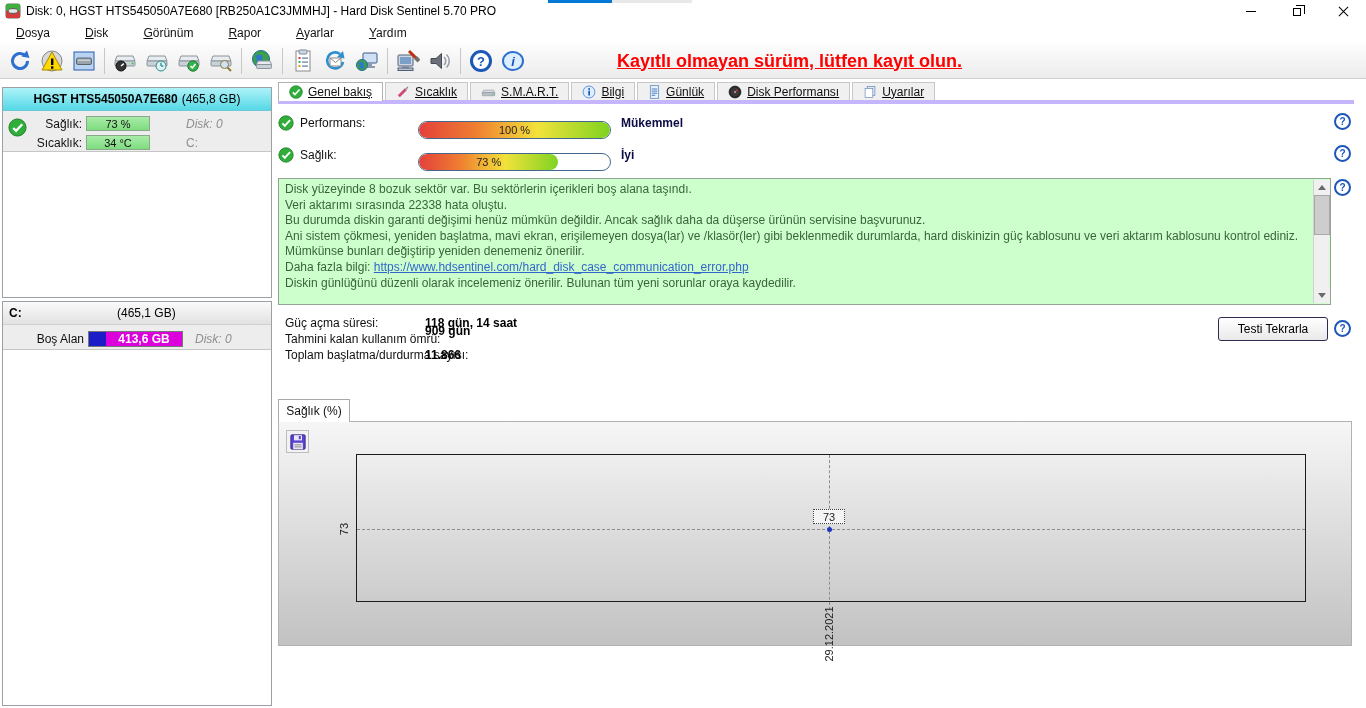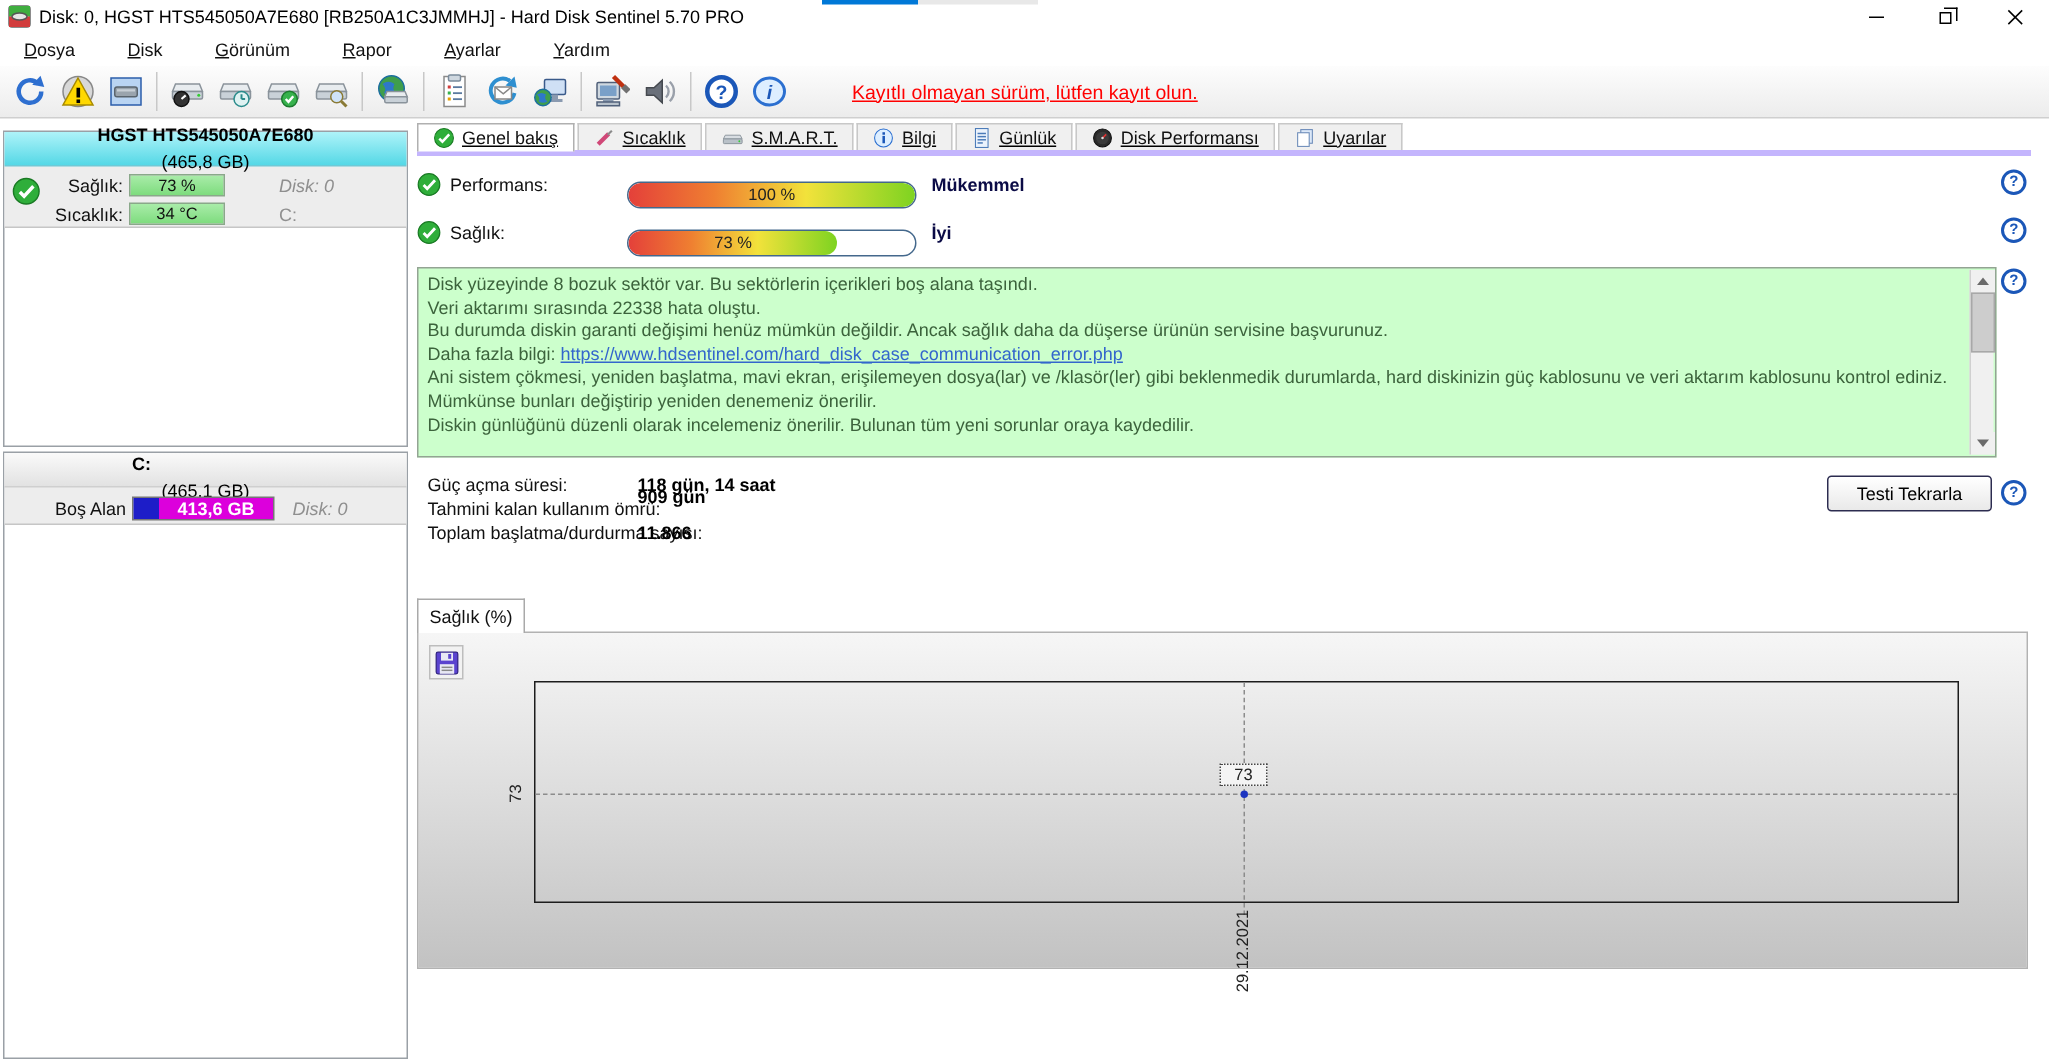--- a/index.html
+++ b/index.html
@@ -26,34 +26,34 @@
   
   .menubar { position:absolute; left:0; top:22px; width:1366px; height:22px; background:#fff; padding-left:8px; display:flex; align-items:center; gap:15px; }
   .menu-item { display:inline-block; padding:2px 12px 2px 8px; font-size:12px; color:#111; }
   .menu-item::first-letter { text-decoration:underline; }
 
   
   .toolbar { position:absolute; left:0; top:44px; width:1366px; height:35px; background:linear-gradient(#fdfdfd,#ececec); border-bottom:1px solid #cfcfcf; display:flex; align-items:center; padding-left:4px; }
   .tb { width:32px; height:30px; display:flex; align-items:center; justify-content:center; position:relative; }
   .tb svg { display:block; }
   .tsep { width:1px; height:26px; background:#c8c8c8; margin:0 4px; }
-  .register-notice { margin-left:39px; font-size:13px; font-weight:normal; color:#ff0000; text-decoration:underline; white-space:nowrap; }
+  .register-notice { margin-left:88px; font-size:18px; font-weight:bold; color:#ff0000; text-decoration:underline; white-space:nowrap; }
   .help-circle { border-radius:50%; border:3px solid #1b57b8; background:#fff; color:#1b57b8; font-weight:bold; display:flex; align-items:center; justify-content:center; }
   .help-lg { width:22px; height:22px; font-size:13px; }
   .help-sm { position:absolute; width:17px; height:17px; font-size:10px; border-width:2px; }
   .info-bubble { width:22px; height:20px; border-radius:50%; border:2px solid #2b6fd0; background:#ddeeff; color:#1b57b8; font-weight:bold; font-style:italic; font-size:13px; display:flex; align-items:center; justify-content:center; }
 
   
   .listbox { position:absolute; left:2px; width:270px; background:#fff; border:1px solid #9aa0a6; }
   .disk-listbox { top:87px; height:211px; }
   .part-listbox { top:301px; height:405px; }
   .list-item { background:#ededed; border-bottom:1px solid #c6c6c6; position:relative; }
   .disk-item { height:64px; }
   .part-item { height:48px; }
-  .item-header { height:23px; display:flex; align-items:center; justify-content:center; font-size:12px; gap:4px;flex-direction:column; }
+  .item-header { height:23px; display:flex; align-items:center; justify-content:center; font-size:12px; gap:4px; }
   .hdr-cyan { background:linear-gradient(#aef3f9,#55d8e6); border-bottom:1px solid #6fc9d6; }
   .hdr-gray { background:linear-gradient(#fafafa,#e2e2e2); border-bottom:1px solid #cfcfcf; justify-content:flex-start; }
   .hdr-model { font-weight:bold; }
   .side-check { position:absolute; left:5px; top:30px; width:19px; height:19px; }
   .srow { position:absolute; left:0; width:100%; height:17px; display:flex; align-items:center; font-size:12px; }
   .srow-label { width:83px; text-align:right; padding-right:4px; color:#111; }
   .side-bar { width:64px; height:15px; background:linear-gradient(#a9eca9,#7edc7e); border:1px solid #8aa88a; display:flex; align-items:center; justify-content:center; font-size:11px; color:#111; }
   .srow-right { margin-left:36px; color:#8f8f8f; font-size:12px; }
   .italic { font-style:italic; }
   .part-hdr-name { font-weight:bold; font-size:12px; padding-left:6px; width:110px; }
@@ -390,22 +390,22 @@
       <div class="meter-fill" style="width: 73%;">73 %</div>
     </div>
     <span class="ov-status">İyi</span>
   </div>
   <div class="help-circle help-sm" style="left:1334px; top:145px;">?</div>
 
   <div class="msgbox">
     <div class="msg-line">Disk yüzeyinde 8 bozuk sektör var. Bu sektörlerin içerikleri boş alana taşındı.</div>
     <div class="msg-line">Veri aktarımı sırasında 22338 hata oluştu.</div>
     <div class="msg-line">Bu durumda diskin garanti değişimi henüz mümkün değildir. Ancak sağlık daha da düşerse ürünün servisine başvurunuz.</div>
+    <div class="msg-line">Ani sistem çökmesi, yeniden başlatma, mavi ekran, erişilemeyen dosya(lar) ve /klasör(ler) gibi beklenmedik durumlarda, hard diskinizin güç kablosunu ve veri aktarım kablosunu kontrol ediniz. Mümkünse bunları değiştirip yeniden denemeniz önerilir.</div>
     <div class="msg-line"><span>Daha fazla bilgi: </span><span class="msg-link">https://www.hdsentinel.com/hard_disk_case_communication_error.php</span></div>
-    <div class="msg-line">Ani sistem çökmesi, yeniden başlatma, mavi ekran, erişilemeyen dosya(lar) ve /klasör(ler) gibi beklenmedik durumlarda, hard diskinizin güç kablosunu ve veri aktarım kablosunu kontrol ediniz. Mümkünse bunları değiştirip yeniden denemeniz önerilir.</div>
     <div class="msg-line">Diskin günlüğünü düzenli olarak incelemeniz önerilir. Bulunan tüm yeni sorunlar oraya kaydedilir.</div>
     <div class="msg-scroll">
       <div class="sb-btn sb-up">
           <div class="tri-up"></div>
         </div>
       <div class="sb-thumb"></div>
       <div class="sb-btn sb-down">
           <div class="tri-down"></div>
         </div>
     </div>

